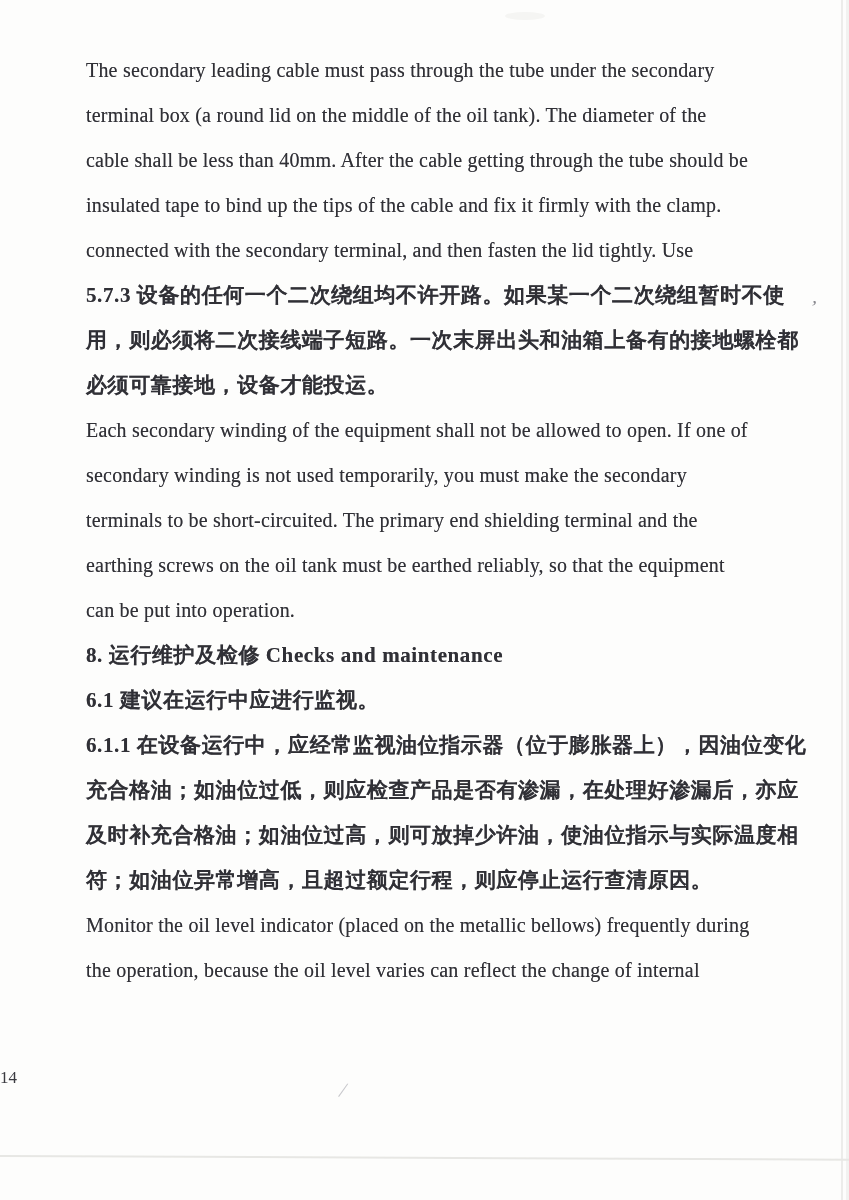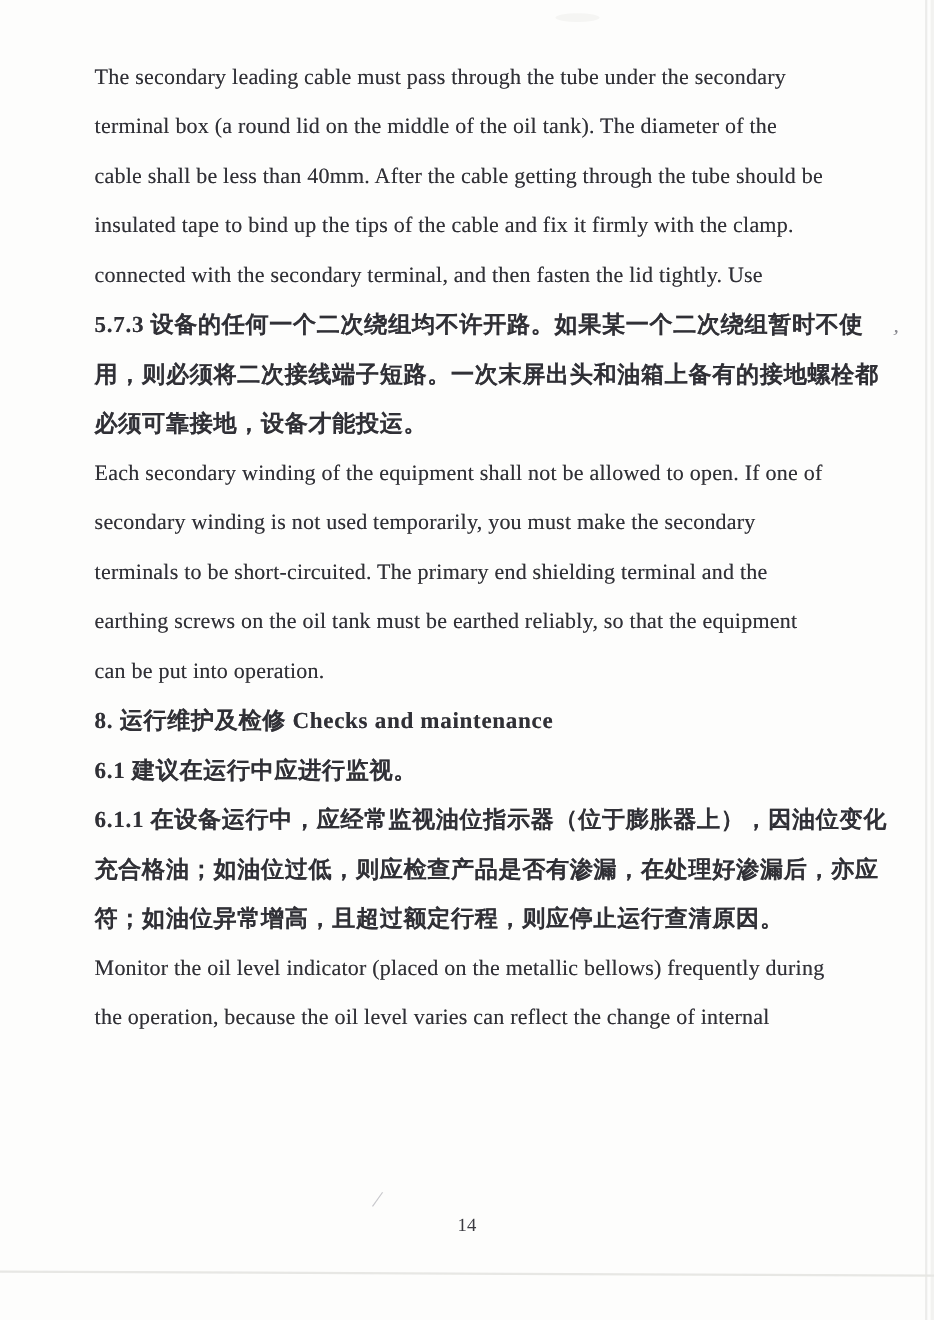--- a/index.html
+++ b/index.html
@@ -39,24 +39,23 @@
   .line.zh {
     font-size: 21px;
     letter-spacing: 0.6px;
     font-weight: bold;
   }
   .line.indent {
     padding-left: 30px;
   }
   .page-number {
     position: absolute;
-    top: 1104px;
+    top: 1068px;
     left: 0;
     width: 849px;
-    text-align: center;
     font-size: 17px;
     color: #3a3a40;
   }
   
   .edge-line-right {
     position: absolute;
     top: 0;
     left: 841px;
     width: 2px;
     height: 1200px;
@@ -128,20 +127,21 @@
     <div class="line en">terminals to be short-circuited. The primary end shielding terminal and the</div>
     <div class="line en">earthing screws on the oil tank must be earthed reliably, so that the equipment</div>
     <div class="line en">can be put into operation.</div>
 
     <div class="line zh">8. 运行维护及检修  Checks and maintenance</div>
     <div class="line zh">6.1 建议在运行中应进行监视。</div>
 
 
     <div class="line zh">6.1.1 在设备运行中，应经常监视油位指示器（位于膨胀器上），因油位变化</div>
     <div class="line zh">充合格油；如油位过低，则应检查产品是否有渗漏，在处理好渗漏后，亦应</div>
+    <div class="line zh">及时补充合格油；如油位过高，则可放掉少许油，使油位指示与实际温度相</div>
     <div class="line zh">符；如油位异常增高，且超过额定行程，则应停止运行查清原因。</div>
 
     <div class="line en">Monitor the oil level indicator (placed on the metallic bellows) frequently during</div>
     <div class="line en">the operation, because the oil level varies can reflect the change of internal</div>
   </div>
 
   <div class="page-number">14</div>
 
   <div class="edge-line-right"></div>
   <div class="edge-shade-right"></div>

